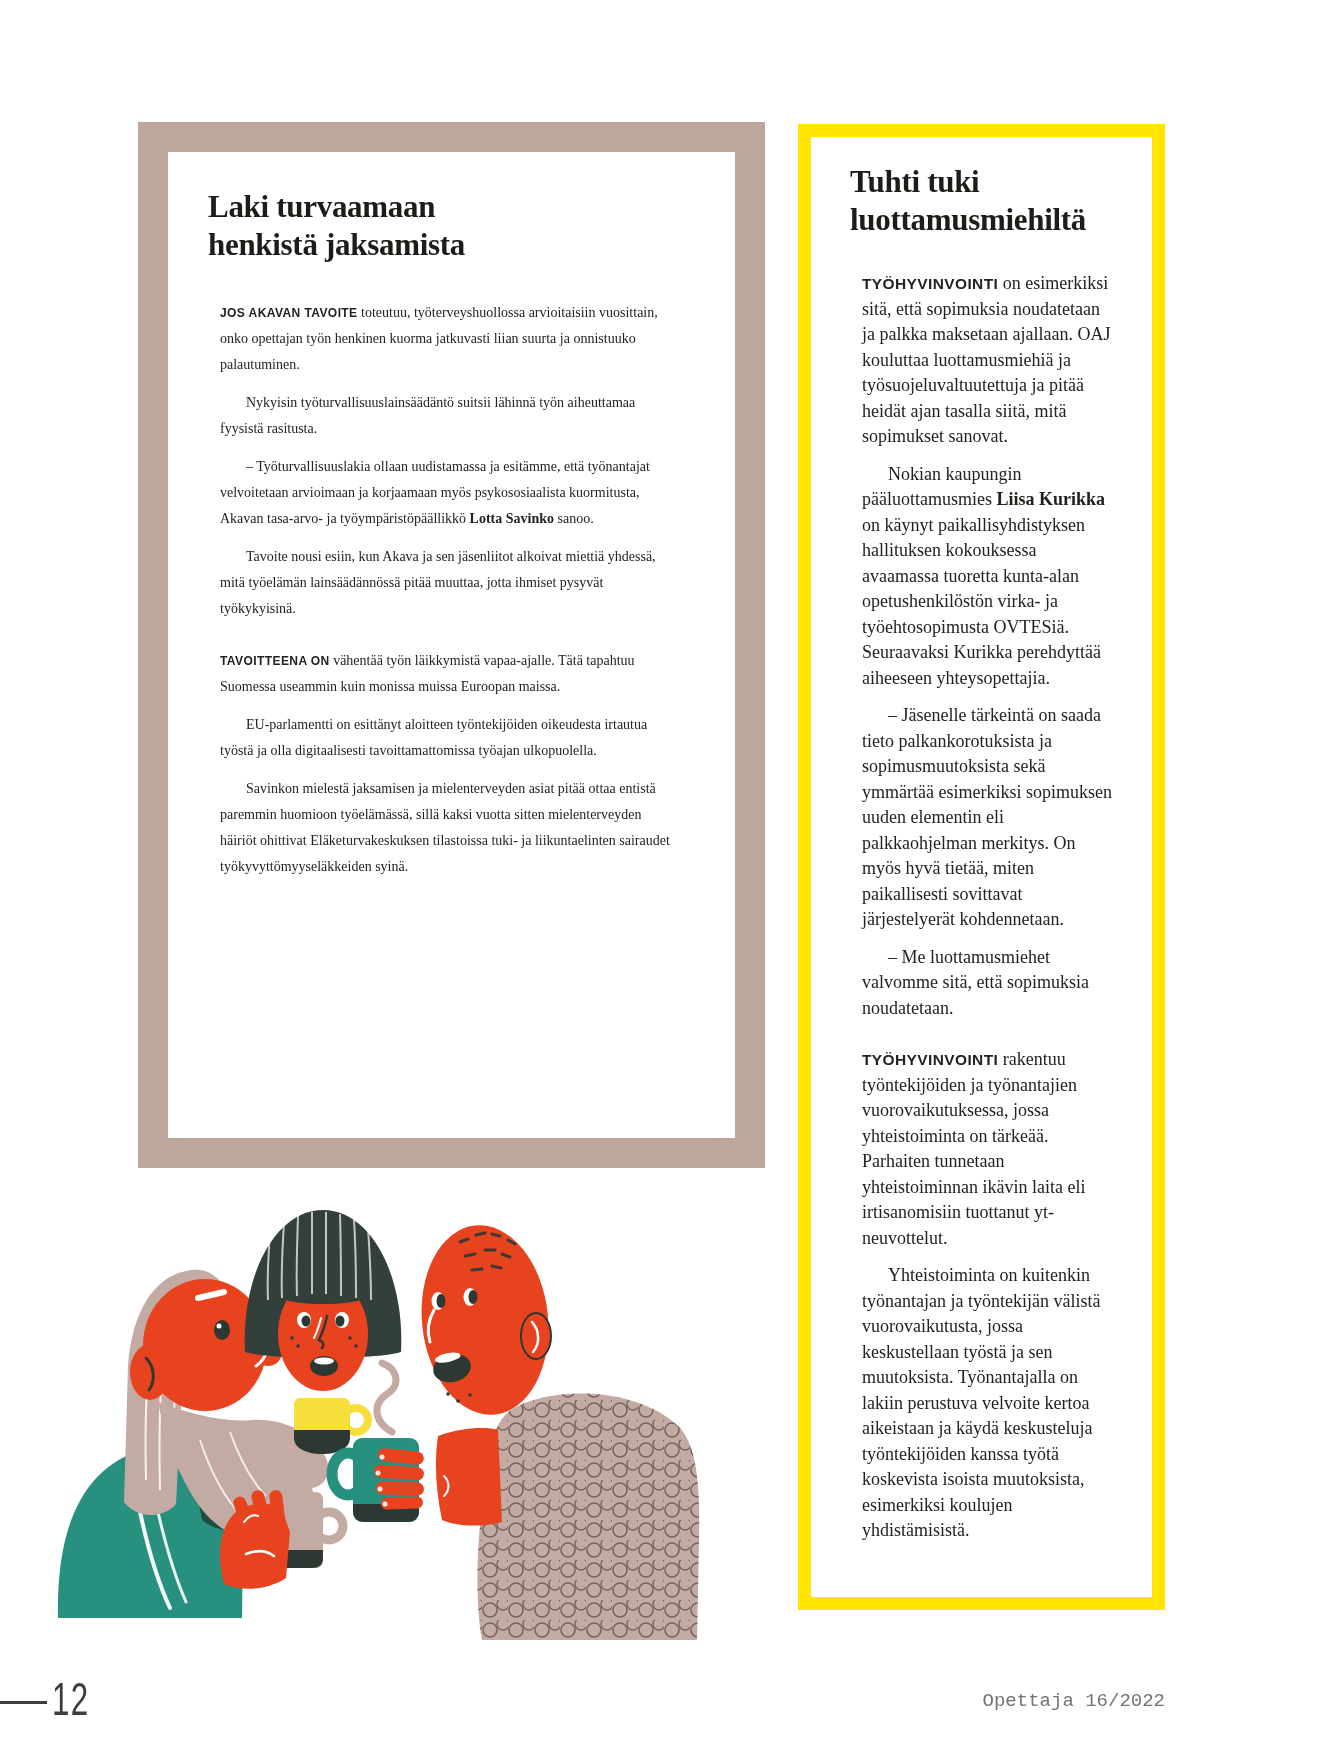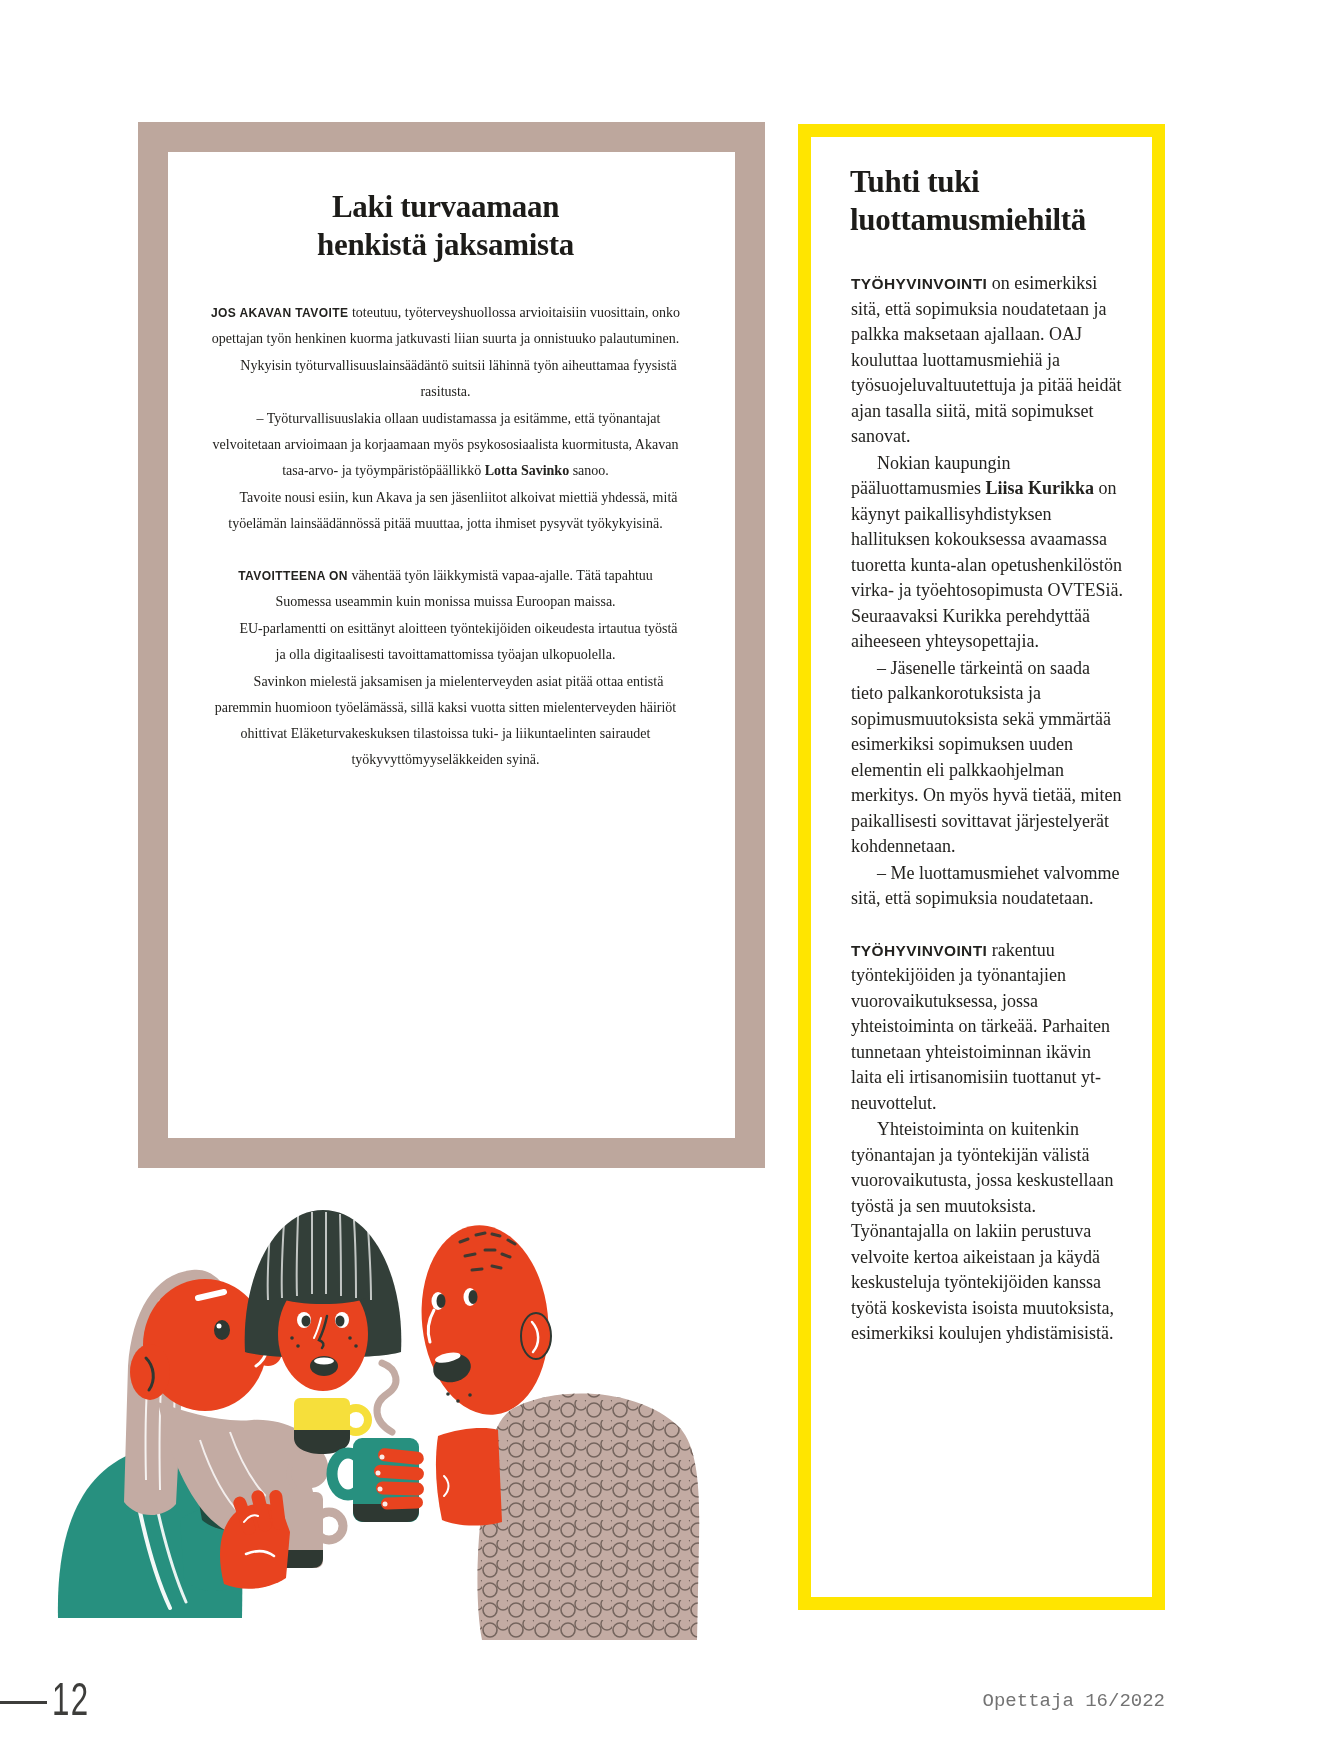--- a/index.html
+++ b/index.html
@@ -9,38 +9,38 @@
     --shadow-green:#1f4d41;
   }
   html,body{margin:0;padding:0;background:#ffffff;}
   .page{position:relative;width:1322px;height:1763px;background:#fff;overflow:hidden;color:#201f1c;}
   .frame{position:absolute;background:#fff;box-sizing:border-box;overflow:hidden;}
   .frame.left{left:138px;top:122px;width:627px;height:1046px;border:30px solid var(--frame-left);padding:36px 52px 0 40px;}
   .frame.right{left:798px;top:124px;width:367px;height:1486px;border:13px solid var(--frame-right);padding:26px 26px 0 39px;}
   h2.title{font-family:"Liberation Serif",serif;font-weight:700;font-size:31px;line-height:38px;letter-spacing:-0.3px;margin:0;white-space:pre-line;color:#1d1c19;}
   .frame.left h2.title{margin-bottom:36px;}
   .frame.right h2.title{margin-bottom:32px;}
-  .body p{margin:1px;font-family:"Liberation Serif",serif;color:#23221f;hyphens:auto;}
+  .body p{margin:12px;font-family:"Liberation Serif",serif;color:#23221f;hyphens:auto;}
   .frame.left .body p{font-size:14px;line-height:26px;}
   .frame.right .body p{font-size:18px;line-height:25.5px;}
   .body p.indent{text-indent:26px;}
   .body p.gap{margin-top:26px;}
   .lead{font-family:"Liberation Sans",sans-serif;font-weight:700;font-size:0.86em;letter-spacing:0.4px;}
   .b{font-weight:700;}
   .illu{position:absolute;left:40px;top:1180px;width:660px;height:460px;}
   .pageno{position:absolute;left:52px;top:1672px;font-family:"Liberation Sans",sans-serif;font-size:46px;font-weight:400;color:#3d3d3b;transform:scaleX(0.68);transform-origin:left top;letter-spacing:2px;}
   .pagerule{position:absolute;left:0;top:1701px;width:47px;height:3px;background:#3d3d3b;}
   .issue{position:absolute;right:157px;top:1690px;font-family:"Liberation Mono","DejaVu Sans Mono",monospace;font-size:19px;color:#737373;}
 </style>
 </head>
 <body>
 
 <div class="page">
 
-  <article class="frame left" style="border-color: rgb(189, 167, 157); text-align: center;">
+  <article class="frame left" style="border-color: rgb(189, 167, 157);">
     <h2 class="title">Laki turvaamaan
 henkistä jaksamista</h2>
     <div class="body">
         <p><span class="lead">JOS AKAVAN TAVOITE</span><span> toteutuu, työterveyshuollossa arvioitaisiin vuosittain, onko opettajan työn henkinen kuorma jatkuvasti liian suurta ja onnistuuko palautuminen.</span></p>
         <p class="indent"><span>Nykyisin työturvallisuuslainsäädäntö suitsii lähinnä työn aiheuttamaa fyysistä rasitusta.</span></p>
         <p class="indent"><span>– Työturvallisuuslakia ollaan uudistamassa ja esitämme, että työnantajat velvoitetaan arvioimaan ja korjaamaan myös psykososiaalista kuormitusta, Akavan tasa-arvo- ja työympäristöpäällikkö </span><span class="b">Lotta Savinko</span><span> sanoo.</span></p>
         <p class="indent"><span>Tavoite nousi esiin, kun Akava ja sen jäsenliitot alkoivat miettiä yhdessä, mitä työelämän lainsäädännössä pitää muuttaa, jotta ihmiset pysyvät työkykyisinä.</span></p>
         <p class="gap"><span class="lead">TAVOITTEENA ON</span><span> vähentää työn läikkymistä vapaa-ajalle. Tätä tapahtuu Suomessa useammin kuin monissa muissa Euroopan maissa.</span></p>
         <p class="indent"><span>EU-parlamentti on esittänyt aloitteen työntekijöiden oikeudesta irtautua työstä ja olla digitaalisesti tavoittamattomissa työajan ulkopuolella.</span></p>
         <p class="indent"><span>Savinkon mielestä jaksamisen ja mielenterveyden asiat pitää ottaa entistä paremmin huomioon työelämässä, sillä kaksi vuotta sitten mielenterveyden häiriöt ohittivat Eläketurvakeskuksen tilastoissa tuki- ja liikuntaelinten sairaudet työkyvyttömyyseläkkeiden syinä.</span></p>

